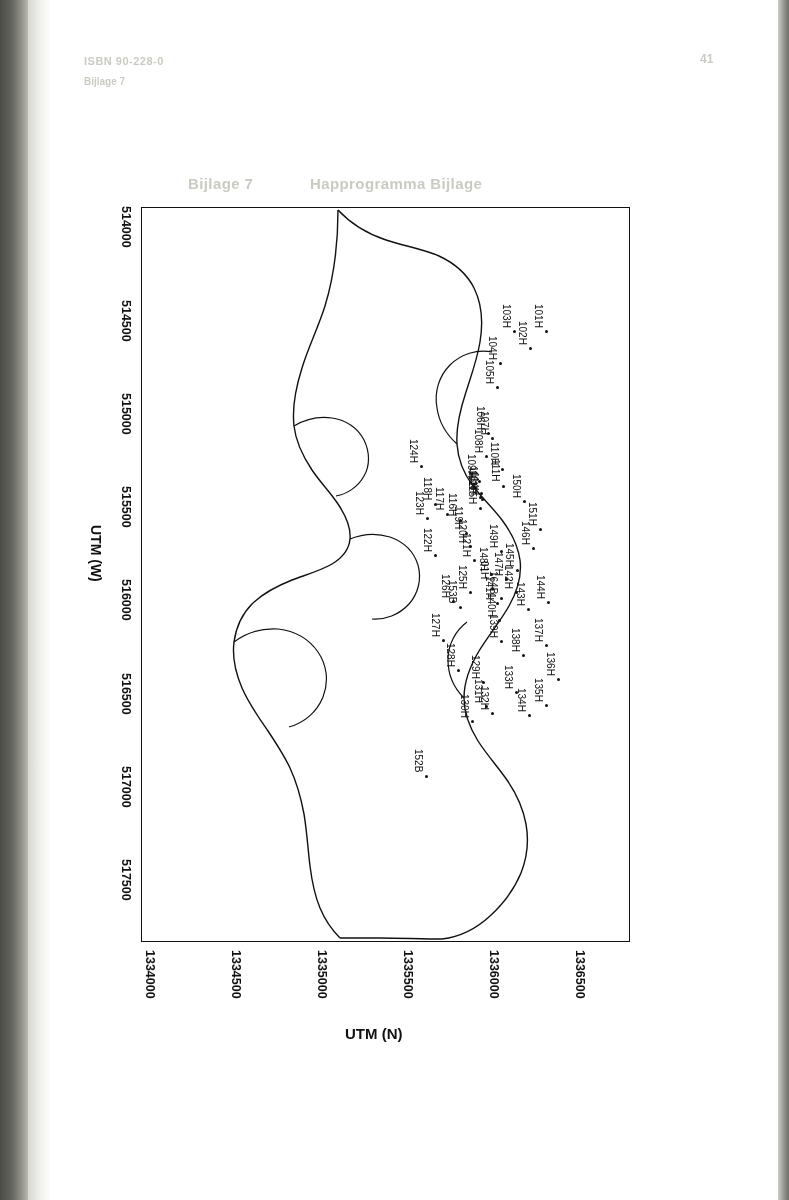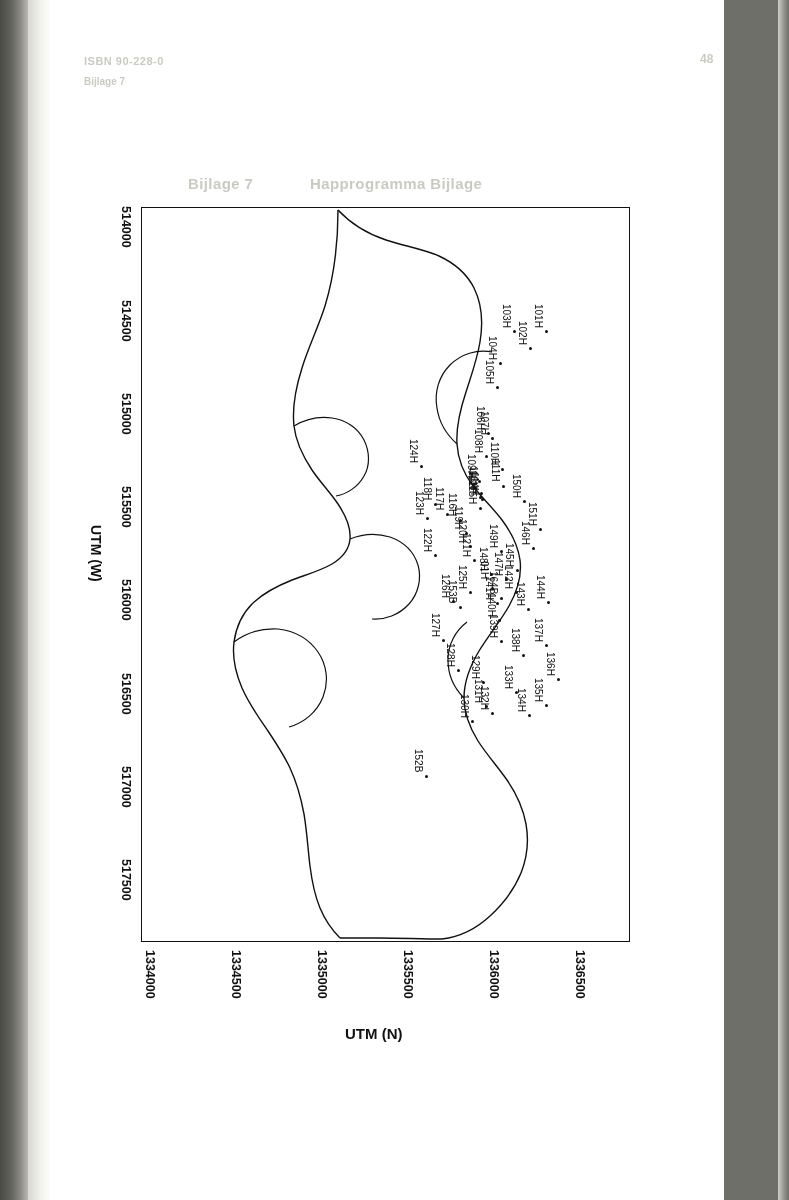--- a/index.html
+++ b/index.html
@@ -6,21 +6,21 @@
   body{
     width:789px;height:1200px;
     background:#6f6f6a;
     font-family:"Liberation Sans", sans-serif;
     overflow:hidden;
     position:relative;
   }
   
   #page{
     position:absolute;
-    left:28px;top:0;width:696px;height:1200px;
+    left:28px;top:0;width:756px;height:1200px;
     background:#ffffff;
     box-shadow:0 0 0 0 #000;
     text-align:center;
   }
   
   #gutter{
     position:absolute;left:0;top:0;width:28px;height:1200px;
     background:linear-gradient(to right,#4a4a46 0%, #63635e 40%, #8e8e87 75%, #b9b9b2 100%);
   }
   #gutter2{
@@ -106,21 +106,21 @@
 </style>
 </head>
 <body>
 
 <div id="gutter"></div>
 <div id="page">
   <div id="gutter2" style="left:0px;"></div>
 
   <div class="ghost" id="ghost-code" style="left:56px;">ISBN 90-228-0</div>
   <div class="ghost" id="ghost-bij" style="left:56px;">Bijlage 7</div>
-  <div class="ghost" id="ghost-pageno" style="left:672px;">48</div>
+  <div class="ghost" id="ghost-pageno" style="left:672px;">41</div>
   <div class="ghost" id="ghost-title" style="left:160px;">Bijlage 7</div>
   <div class="ghost" id="ghost-title2" style="left:282px;">Happrogramma Bijlage</div>
 
   <div id="figure" style="left:-28px;">
 
     <div id="chart-title">Bijlage 6: Het bemonsteringsgrid in het Spaanse Water</div>
 
     <div id="plot">
       <svg width="486" height="732" viewBox="0 0 486 732">
 

